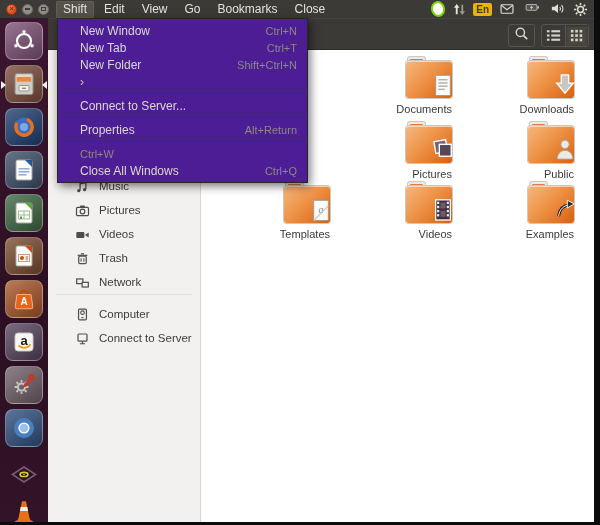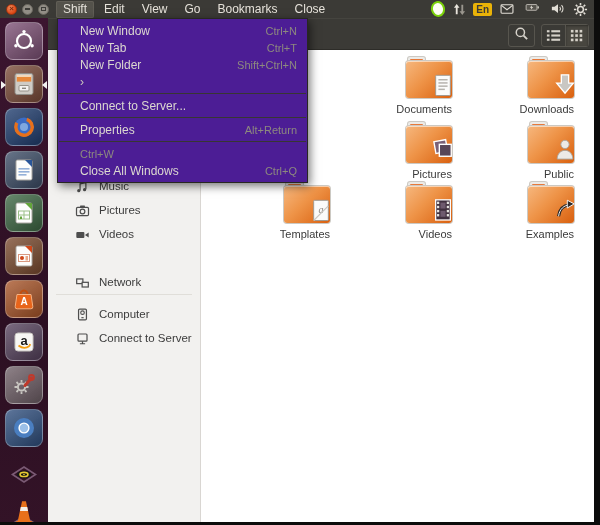--- a/index.html
+++ b/index.html
@@ -343,20 +343,31 @@
       </div>
       <div class="side-item" style="top: 172px;">
         <span style="display: flex;">
           <svg viewBox="0 0 16 16" width="15" height="15" xmlns="http://www.w3.org/2000/svg">
             <rect x="1.4" y="5.4" width="8.6" height="6.2" rx="1" fill="#4e4e4e"></rect>
             <polygon points="10.6,8.5 14.6,5.8 14.6,11.2" fill="#4e4e4e"></polygon>
           </svg>
         </span>
         <span>Videos</span>
       </div>
+      <div class="side-item" style="top: 196px;">
+        <span style="display: flex;">
+          <svg viewBox="0 0 16 16" width="15" height="15" xmlns="http://www.w3.org/2000/svg">
+            <rect x="4" y="5.4" width="8" height="8" rx="1.2" fill="none" stroke="#4e4e4e" stroke-width="1.3"></rect>
+            <line x1="2.8" y1="4.6" x2="13.2" y2="4.6" stroke="#4e4e4e" stroke-width="1.3"></line>
+            <path d="M6.4 3 h3.2" stroke="#4e4e4e" stroke-width="1.3"></path>
+            <path d="M6.5 7.6 v3.8 M9.5 7.6 v3.8" stroke="#4e4e4e" stroke-width="1.1"></path>
+          </svg>
+        </span>
+        <span>Trash</span>
+      </div>
       <div class="side-item" style="top: 220px;">
         <span style="display: flex;">
           <svg viewBox="0 0 16 16" width="15" height="15" xmlns="http://www.w3.org/2000/svg">
             <rect x="1.8" y="4.2" width="6.6" height="5" fill="none" stroke="#4e4e4e" stroke-width="1.3"></rect>
             <rect x="7.6" y="7.8" width="6.6" height="5" fill="#f2f1ef" stroke="#4e4e4e" stroke-width="1.3"></rect>
           </svg>
         </span>
         <span>Network</span>
       </div>
       <div class="side-sep" style="top: 244px;"></div>

